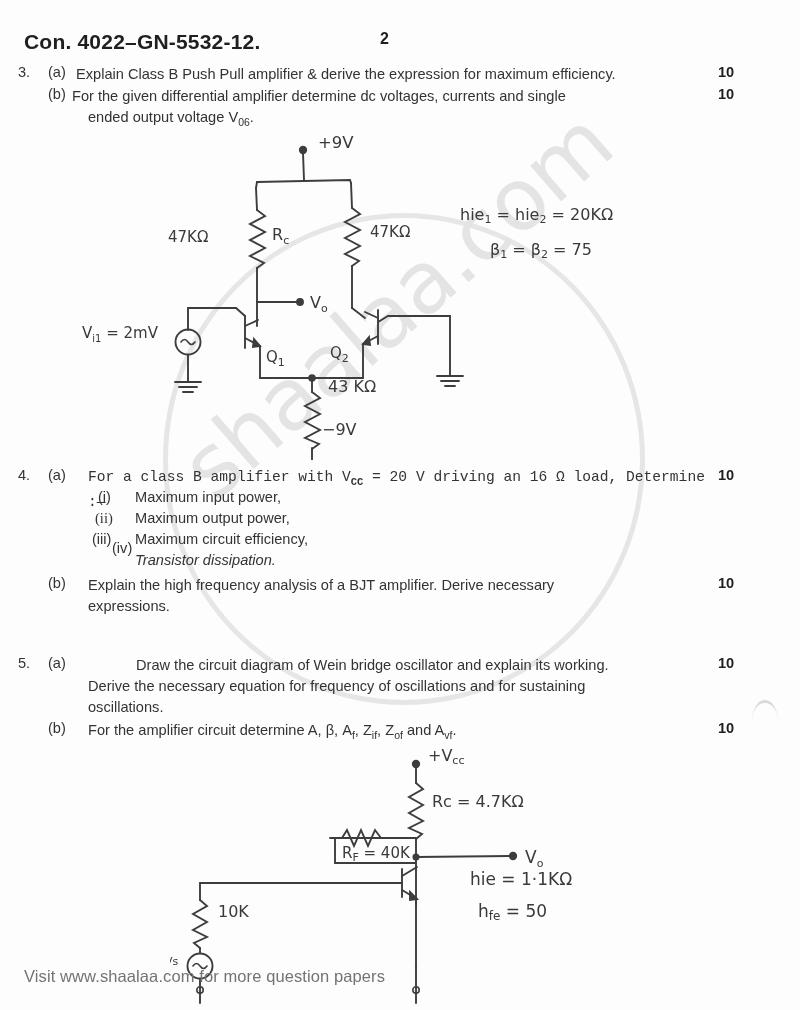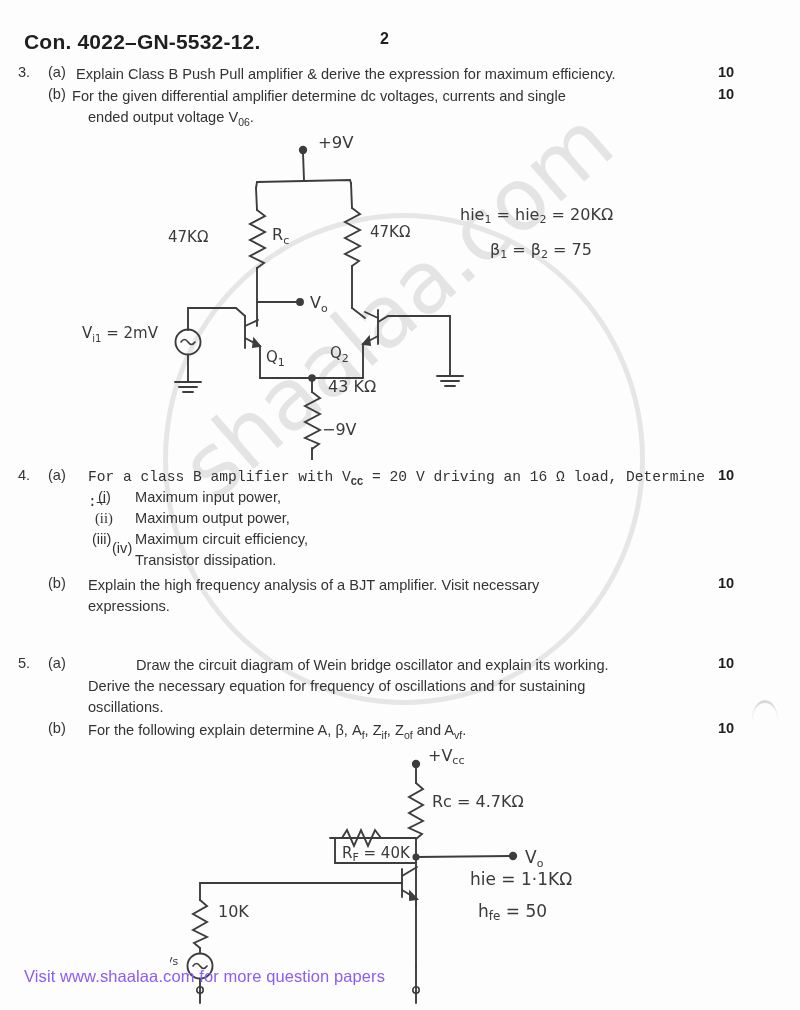--- a/index.html
+++ b/index.html
@@ -46,21 +46,21 @@
   .qtext{position:absolute;font-size:14.6px;line-height:20.5px;color:#333;}
   .marks{position:absolute;font-size:14.6px;font-weight:bold;color:#1f1f1f;}
   .roman{position:absolute;font-size:14.6px;color:#333;}
   .ritem{position:absolute;font-size:14.6px;color:#333;}
   sub{font-size:.72em;}
   .b{font-weight:bold;}
 
   
   .footer{
     position:absolute;left:24px;top:967px;
-    font-size:16.5px;color:#8b5cf6;letter-spacing:.1px;
+    font-size:16.5px;color:#737373;letter-spacing:.1px;
   }
 
   
   .circuit{position:absolute;}
   .hand{
     font-family:"DejaVu Sans",sans-serif;
     fill:#3a3a3a;
   }
   svg text{paint-order:stroke;}
 </style>
@@ -168,36 +168,36 @@
   <div class="qtext" style="left:88px;top:467px;width:620px;font-family:Liberation Mono, monospace;"><span>For a class B amplifier with V</span><sub class="b">CC</sub><span> = 20 V driving an 16 Ω load, Determine :—</span></div>
   <div class="marks b" style="left:718px;top:467px;">10</div>
 
   <div class="roman" style="left:98px;top:489px;">(i)</div>
   <div class="ritem" style="left:135px;top:489px;">Maximum input power,</div>
   <div class="roman" style="left:95px;top:510px;font-family:Liberation Serif, serif;">(ii)</div>
   <div class="ritem" style="left:135px;top:510px;text-align:right;">Maximum output power,</div>
   <div class="roman" style="left:92px;top:531px;">(iii)</div>
   <div class="ritem" style="left:135px;top:531px;">Maximum circuit efficiency,</div>
   <div class="roman" style="left:92px;top:540px;margin-left:20px;">(iv)</div>
-  <div class="ritem" style="left:135px;top:552px;">Transistor dissipation.</div>
+  <div class="ritem" style="left:135px;top:552px;font-style:italic;">Transistor dissipation.</div>
 
   <div class="qsub" style="left:48px;top:575px;">(b)</div>
-  <div class="qtext" style="left:88px;top:575px;width:625px;">Explain the high frequency analysis of a BJT amplifier. Visit necessary</div>
+  <div class="qtext" style="left:88px;top:575px;width:625px;">Explain the high frequency analysis of a BJT amplifier. Derive necessary</div>
   <div class="marks b" style="left:718px;top:575px;">10</div>
   <div class="qtext" style="left:88px;top:596px;">expressions.</div>
 
   <div class="qnum" style="left:18px;top:655px;">5.</div>
   <div class="qsub" style="left:48px;top:655px;">(a)</div>
   <div class="qtext" style="left:88px;top:655px;width:620px;margin-left:48px;">Draw the circuit diagram of Wein bridge oscillator and explain its working.</div>
   <div class="marks b" style="left:718px;top:655px;">10</div>
   <div class="qtext" style="left:88px;top:676px;width:625px;">Derive the necessary equation for frequency of oscillations and for sustaining</div>
   <div class="qtext" style="left:88px;top:697px;">oscillations.</div>
 
   <div class="qsub" style="left:48px;top:720px;">(b)</div>
-  <div class="qtext" style="left:88px;top:720px;"><span>For the following explain determine A, β, A</span><sub>f</sub>, Z<sub>if</sub>, Z<sub>of</sub> and A<sub>vf</sub>.</div>
+  <div class="qtext" style="left:88px;top:720px;"><span>For the amplifier circuit determine A, β, A</span><sub>f</sub>, Z<sub>if</sub>, Z<sub>of</sub> and A<sub>vf</sub>.</div>
   <div class="marks b" style="left:718px;top:720px;">10</div>
 
   <svg class="circuit" style="left:170px;top:745px;" width="520" height="260" viewBox="0 0 520 260">
     <g stroke="#3d3d3d" stroke-width="1.9" fill="none" stroke-linecap="round">
 
       <circle cx="246" cy="19" r="3.2" fill="#3d3d3d"></circle>
       <path d="M246 22 L246 38"></path>
 
       <path d="M246 38 l7 6 l-14 8 l14 8 l-14 8 l14 8 l-14 7 l13 6 l-6 5"></path>
       <path d="M246 94 L246 100"></path>

